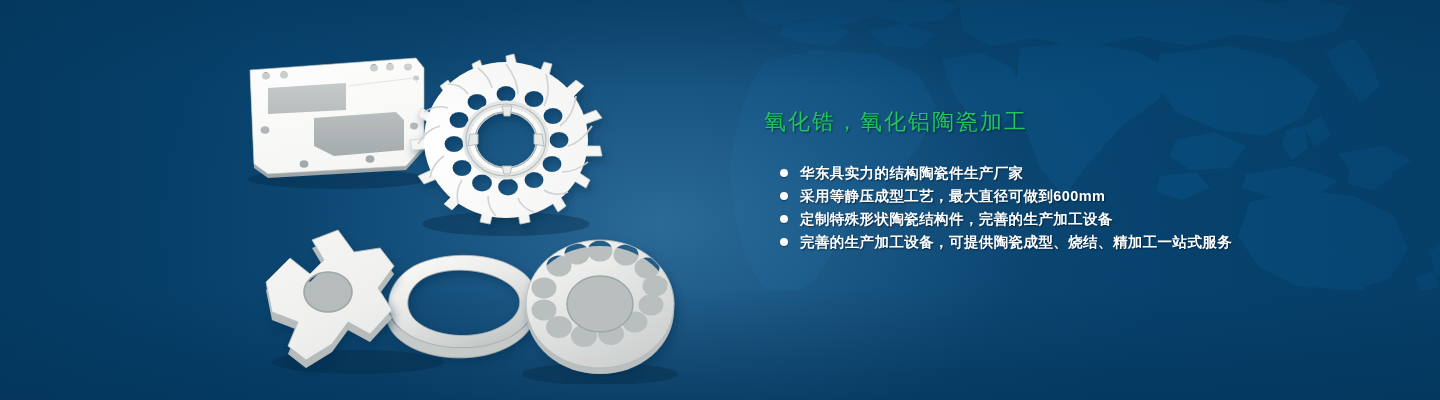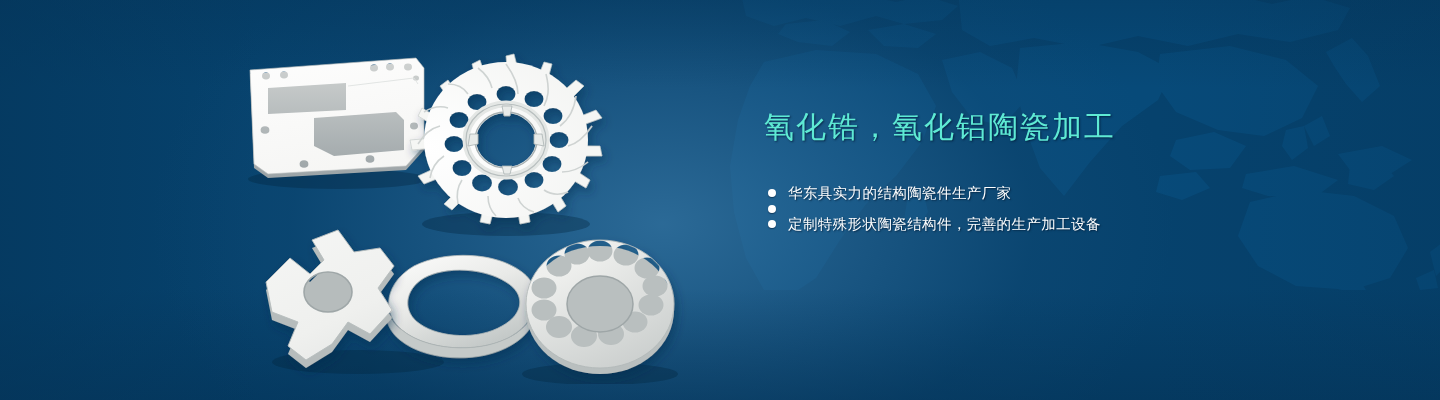--- a/index.html
+++ b/index.html
@@ -60,33 +60,34 @@
   .parts svg { display: block; width: 100%; height: 100%; }
 
   
   .copy {
     position: absolute;
     left: 764px;
     top: 108px;
     width: 620px;
   }
   .headline {
-    color: #5eead4;
-    font-size: 30px;
+    color: #22c55e;
+    font-size: 22px;
     font-weight: normal;
     letter-spacing: 2px;
     line-height: 1.25;
-    margin: 0 0 36px 0;
+    margin: 0 0 26px 0;
     text-shadow: 1px 1px 2px rgba(0,26,52,0.75);
     white-space: nowrap;
   }
   .feature-list {
     list-style: none;
-    margin: 4px;
+    margin: 16px;
     padding: 0;
+    font-weight: bold;
   }
   .feature-item {
     display: flex;
     align-items: center;
     color: #ffffff;
     font-size: 14.5px;
     line-height: 23px;
     letter-spacing: 0.4px;
     text-shadow: 1px 1px 1.5px rgba(0,24,48,0.70);
     white-space: nowrap;
@@ -355,21 +356,26 @@
   <div class="copy">
     <h1 class="headline">氧化锆，氧化铝陶瓷加工</h1>
 
     <ul class="feature-list">
       <li class="feature-item">
         <span class="bullet-dot"></span>
         <span>华东具实力的结构陶瓷件生产厂家</span>
       </li>
       <li class="feature-item">
         <span class="bullet-dot"></span>
+        <span>采用等静压成型工艺，最大直径可做到600mm</span>
       </li>
       <li class="feature-item">
         <span class="bullet-dot"></span>
         <span>定制特殊形状陶瓷结构件，完善的生产加工设备</span>
       </li>
+      <li class="feature-item">
+        <span class="bullet-dot"></span>
+        <span>完善的生产加工设备，可提供陶瓷成型、烧结、精加工一站式服务</span>
+      </li>
     </ul>
   </div>
 
 </div>
 
 </body></html>

